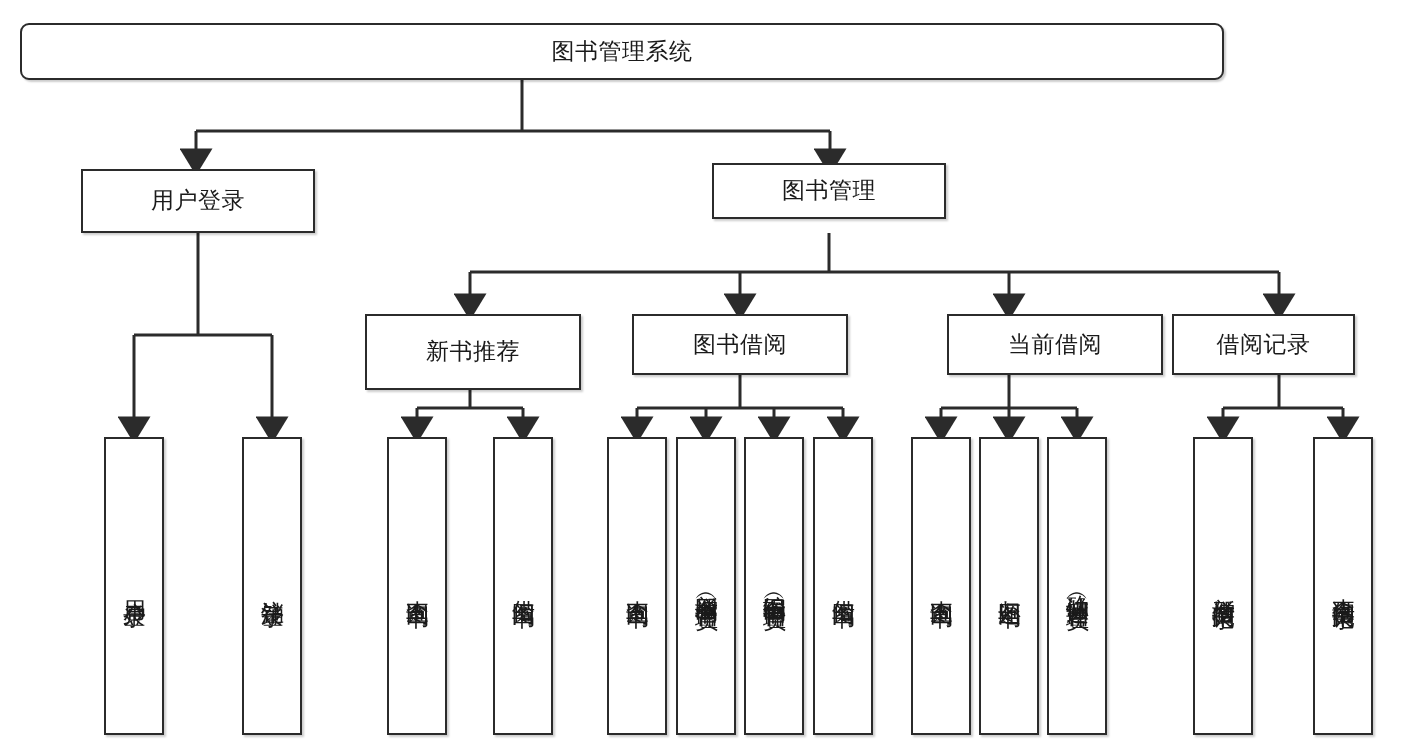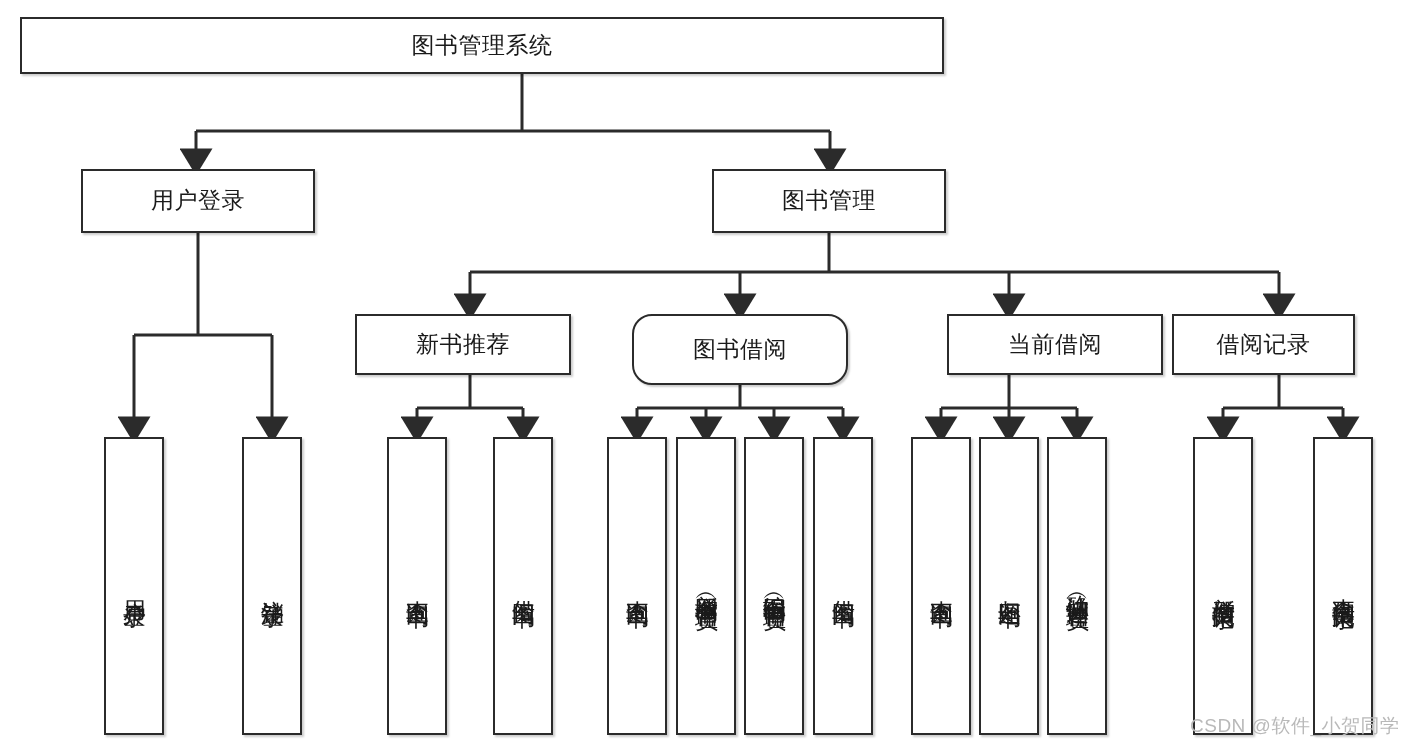--- a/index.html
+++ b/index.html
@@ -109,35 +109,35 @@
       <path d="M1009,408 L1009,420" marker-end="url(#arrow)"></path>
       <path d="M1077,408 L1077,420" marker-end="url(#arrow)"></path>
 
       <path d="M1279,375 L1279,408"></path>
       <path d="M1223,408 L1343,408"></path>
       <path d="M1223,408 L1223,420" marker-end="url(#arrow)"></path>
       <path d="M1343,408 L1343,420" marker-end="url(#arrow)"></path>
     </g>
   </svg>
 
-  <div class="node" style="left:20px; top:17px; width:924px; height:57px;">
+  <div class="node" style="left:20px; top:23px; width:1204px; height:57px;border-radius:9px;">
     <span class="label">图书管理系统</span>
   </div>
 
   <div class="node" style="left:81px; top:169px; width:234px; height:64px;">
     <span class="label">用户登录</span>
   </div>
-  <div class="node" style="left:712px; top:169px; width:234px; height:64px;align-items:center;">
+  <div class="node" style="left:712px; top:163px; width:234px; height:56px;align-items:center;">
     <span class="label">图书管理</span>
   </div>
 
-  <div class="node" style="left:355px; top:314px; width:216px; height:61px;font-family:Liberation Serif, serif;">
+  <div class="node" style="left:365px; top:314px; width:216px; height:76px;font-family:Liberation Serif, serif;">
     <span class="label">新书推荐</span>
   </div>
-  <div class="node" style="left:632px; top:314px; width:216px; height:71px;border-radius:20px;">
+  <div class="node" style="left:632px; top:314px; width:216px; height:61px;">
     <span class="label">图书借阅</span>
   </div>
   <div class="node" style="left:901px; top:314px; width:216px; height:61px;margin-left:46px;">
     <span class="label">当前借阅</span>
   </div>
   <div class="node" style="left:1172px; top:314px; width:183px; height:61px;">
     <span class="label">借阅记录</span>
   </div>
 
   <div class="node vertical" style="left:104px; top:437px; width:60px; height:298px;">
@@ -177,15 +177,14 @@
     <span class="label">确认归还（管理员）</span>
   </div>
 
   <div class="node vertical" style="left:1193px; top:437px; width:60px; height:298px;">
     <span class="label">新增借阅记录</span>
   </div>
   <div class="node vertical" style="left:1313px; top:437px; width:60px; height:298px;">
     <span class="label">查询借阅记录</span>
   </div>
 
-  <div class="watermark" style="left:1190px; top:713px;">CSDN @软件_小贺同学</div>
 
 </div>
 
 </body></html>

